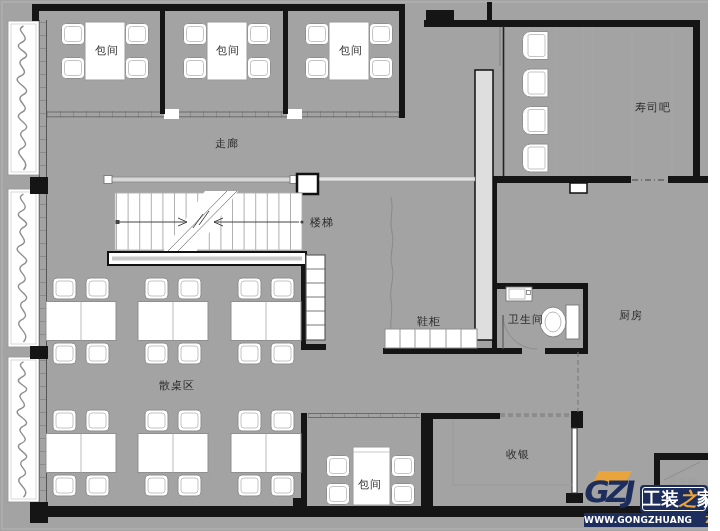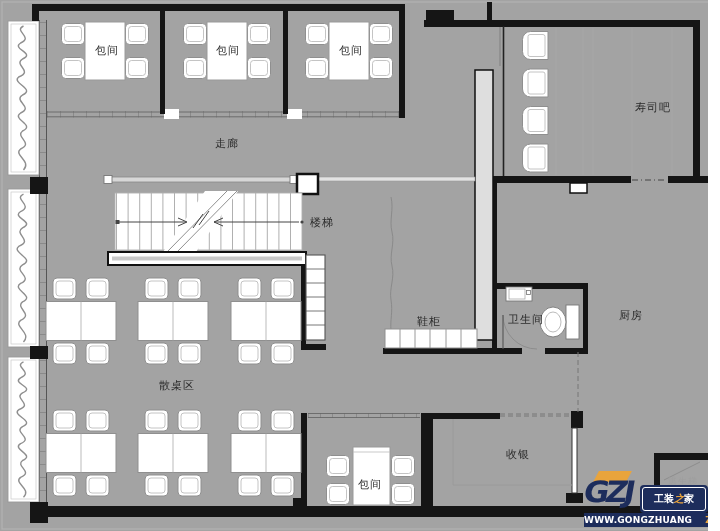--- a/index.html
+++ b/index.html
@@ -10,21 +10,21 @@
   text.lbl-sm{font:9px "DejaVu Sans",sans-serif;fill:#9e9e9e;text-anchor:middle;letter-spacing:1px;}
   
   .wm{position:absolute;left:584px;top:470px;width:131px;height:58px;z-index:5;}
   .wm-url{position:absolute;left:0;top:43px;width:130px;height:14px;background:#1d2d5c;
           color:#fff;font-size:9px;font-weight:bold;line-height:14px;text-align:center;
           letter-spacing:0.2px;white-space:nowrap;}
   .wm-url .acc{color:#e9a43c;padding-left:13px;}
   .wm-brand{position:absolute;left:56px;top:15px;width:68px;height:28px;background:#1d2d5c;
             border-radius:4px;}
   .wm-brand-inner{position:absolute;left:2px;top:2px;right:2px;bottom:2px;border:1px solid #fff;
-            border-radius:3px;color:#fff;font-weight:bold;font-size:10px;line-height:21px;
+            border-radius:3px;color:#fff;font-weight:bold;font-size:18px;line-height:21px;
             text-align:center;white-space:nowrap;}
   .wm-brand-inner .acc{color:#e9a43c;font-style:italic;}
   .wm-logo{position:absolute;left:0;top:0;width:58px;height:46px;}
   .gzj-accent{position:absolute;left:12px;top:1px;width:33px;height:11px;background:#e9a43c;
               transform:skewX(-28deg);}
   .gzj-text{position:absolute;left:0;top:7px;font-size:31px;font-weight:900;color:#1d2d5c;
             letter-spacing:-4px;transform:skewX(-10deg) scaleY(0.95);line-height:1;}
 </style>
 </head>
 <body>

